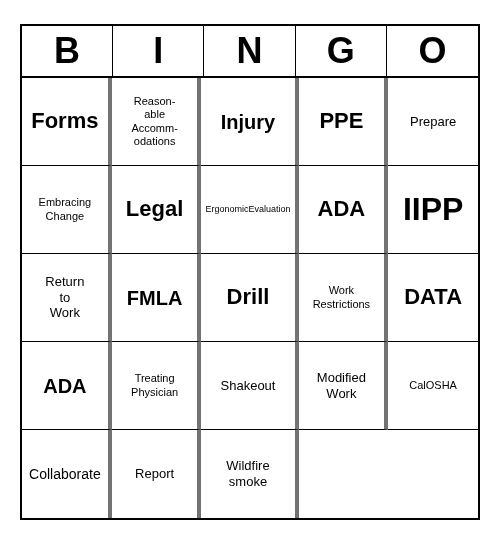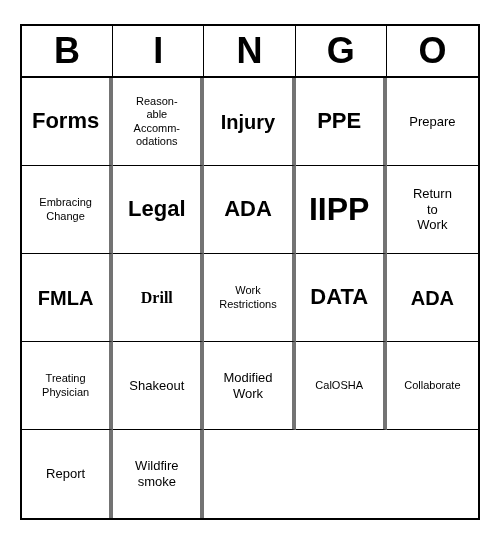--- a/index.html
+++ b/index.html
@@ -67,29 +67,30 @@
       <div class="bingo-header-cell">O</div>
     </div>
   <div class="bingo-grid">
   <div class="bingo-cell" style="font-size: 22px; font-weight: bold;">Forms</div>
       <div class="bingo-cell" style="font-size: 11px;">Reason-<br>able<br>Accomm-<br>odations</div>
       <div class="bingo-cell" style="font-size: 20px; font-weight: bold;">Injury</div>
       <div class="bingo-cell" style="font-size: 22px; font-weight: bold;">PPE</div>
       <div class="bingo-cell" style="font-size: 13px;">Prepare</div>
       <div class="bingo-cell" style="font-size: 11px;">Embracing<br>Change</div>
       <div class="bingo-cell" style="font-size: 22px; font-weight: bold;">Legal</div>
+      <div class="bingo-cell" style="font-size: 9px;">ErgonomicEvaluation</div>
       <div class="bingo-cell" style="font-size: 22px; font-weight: bold;">ADA</div>
       <div class="bingo-cell" style="font-size: 32px; font-weight: bold;">IIPP</div>
       <div class="bingo-cell" style="font-size: 13px;">Return<br>to<br>Work</div>
       <div class="bingo-cell" style="font-size: 20px; font-weight: bold;">FMLA</div>
-      <div class="bingo-cell" style="font-size: 16px; font-weight: bold; font-family: Liberation Serif, serif;">Drill</div>
+      <div class="bingo-cell" style="font-size: 22px; font-weight: bold;">Drill</div>
       <div class="bingo-cell" style="font-size: 11px;">Work<br>Restrictions</div>
       <div class="bingo-cell" style="font-size: 22px; font-weight: bold;">DATA</div>
       <div class="bingo-cell" style="font-size: 20px; font-weight: bold;">ADA</div>
       <div class="bingo-cell" style="font-size: 11px;">Treating<br>Physician</div>
       <div class="bingo-cell" style="font-size: 13px; text-align: center;">Shakeout</div>
       <div class="bingo-cell" style="font-size: 13px;">Modified<br>Work</div>
       <div class="bingo-cell" style="font-size: 11px;">CalOSHA</div>
-      <div class="bingo-cell" style="font-size: 11px;">Collaborate</div>
+      <div class="bingo-cell" style="font-size: 14px;">Collaborate</div>
       <div class="bingo-cell" style="font-size: 13px;">Report</div>
       <div class="bingo-cell" style="font-size: 13px;">Wildfire<br>smoke</div>
     </div>
 </div>
 
 </body></html>

